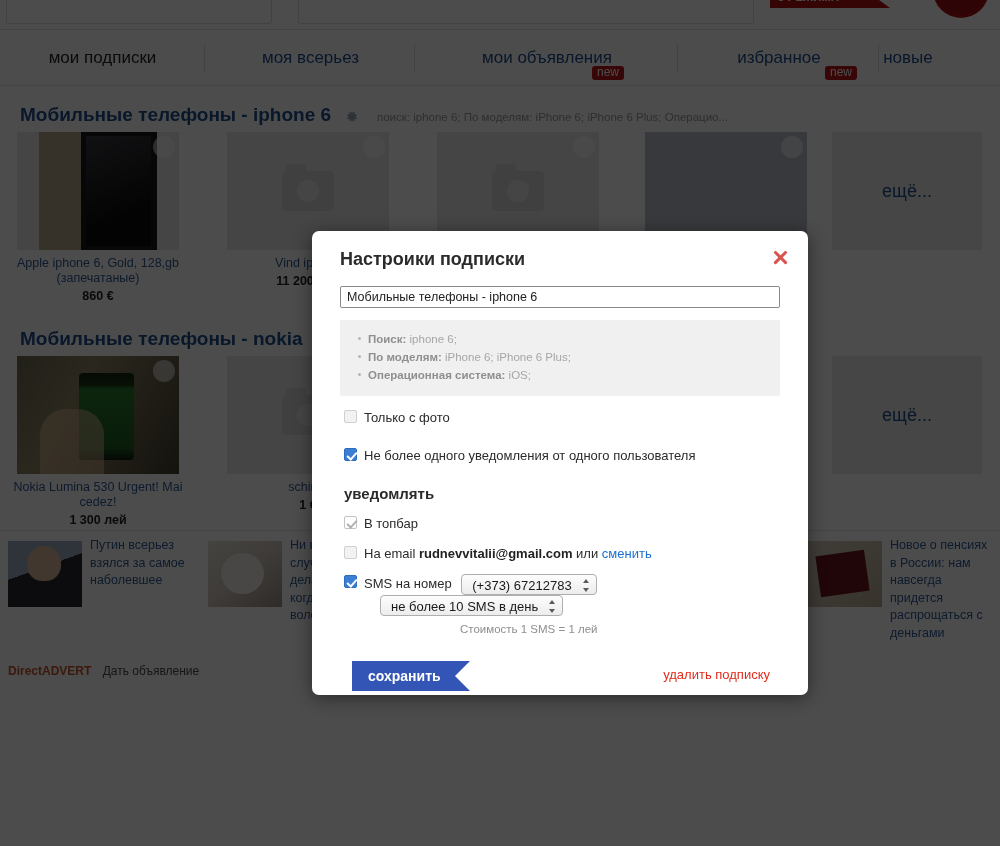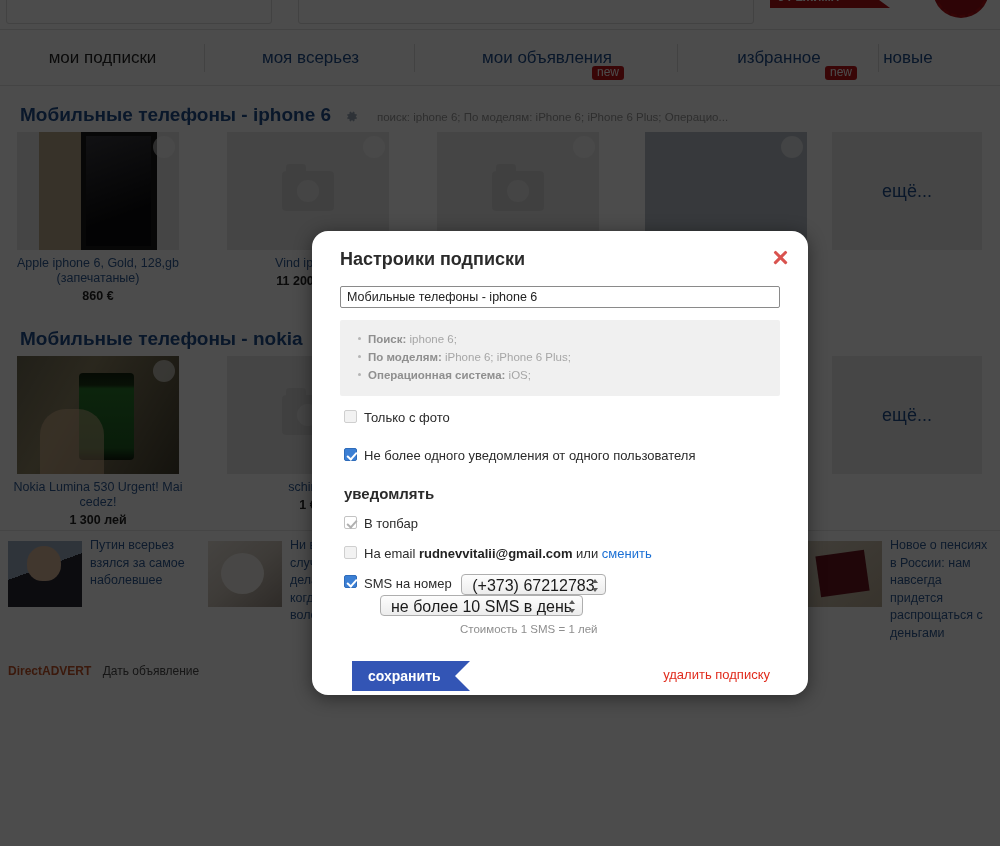--- a/index.html
+++ b/index.html
@@ -322,21 +322,21 @@
     background: rgba(0,0,0,.70);
     z-index: 50;
   }
 
   
   #modal {
     position: absolute;
     left: 312px; top: 231px;
     width: 496px;
     background: #ffffff;
-    border-radius: 16px;
+    border-radius: 7px;
     z-index: 60;
     box-shadow: 0 3px 18px rgba(0,0,0,.45);
     padding: 0 28px 0 28px;
   }
   .modal-title {
     font-size: 18px;
     font-weight: bold;
     color: #2b2b2b;
     padding-top: 18px;
   }
@@ -458,23 +458,23 @@
   .link-blue { color: #1a6fd4; cursor: pointer; }
 
   .sel {
     display: inline-block;
     vertical-align: middle;
     position: relative;
     height: 21px;
     border: 1px solid #aeaeae;
     border-radius: 4px;
     background: linear-gradient(180deg,#fdfdfd 0%,#ececec 100%);
-    font-size: 16px;
+    font-size: 13px;
     color: #1a1a1a;
-    padding: 0 10px 0 10px;
+    padding: 0 24px 0 10px;
     line-height: 21px;
     cursor: pointer;
     margin-left: 6px;
     text-align: right;
   }
   .sel .arrows {
     position: absolute;
     right: 6px; top: 4px;
     width: 7px; height: 13px;
   }

